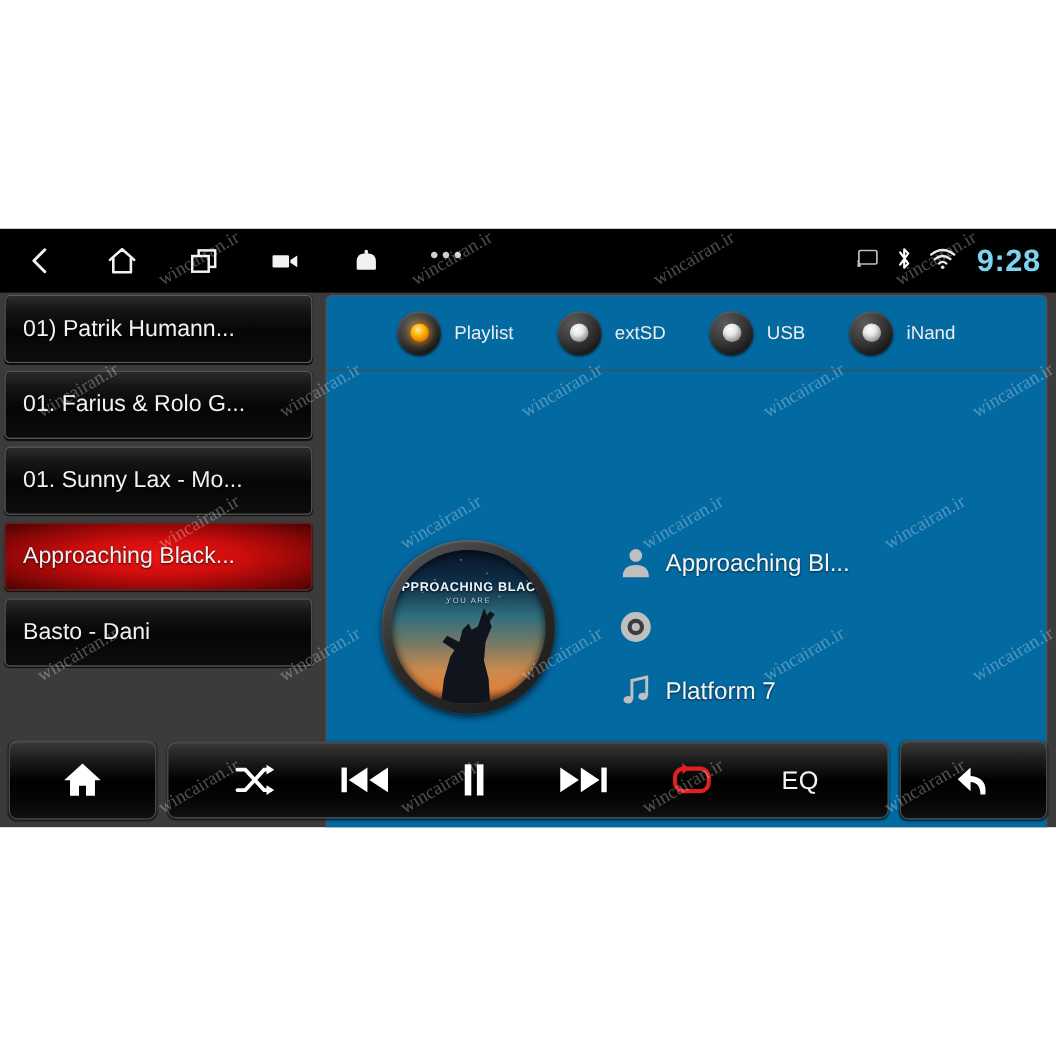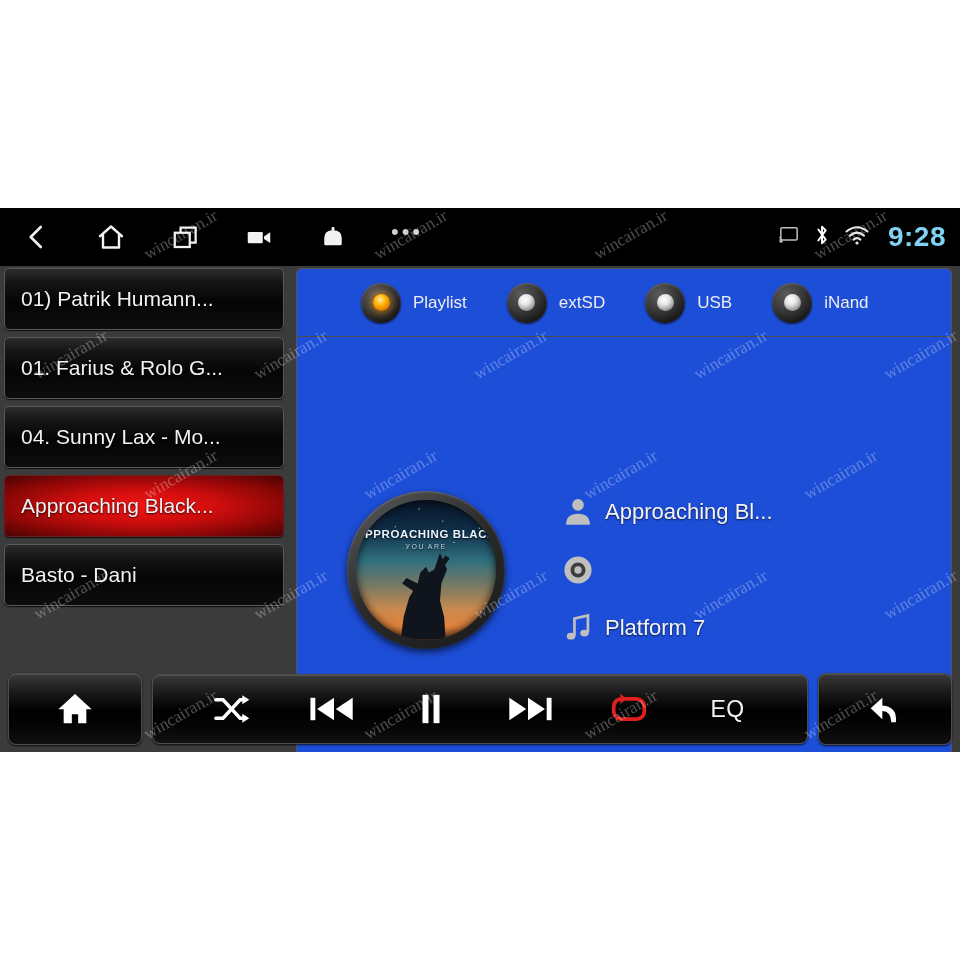--- a/index.html
+++ b/index.html
@@ -52,21 +52,21 @@
     text-shadow:0 1px 1px #000;
   }
   .pl-item.selected{
     background:radial-gradient(ellipse at 50% 50%, #f01515 0%, #cf0d0d 38%, #8c0707 72%, #4a0303 100%);
     border-color:#6a2020;
   }
   .pl-item.selected .pl-label{text-shadow:0 1px 2px rgba(0,0,0,.85);}
   
   #main{
     position:absolute;left:296px;top:60px;width:656px;height:602px;
-    background:#1d4ed8;border:1px solid #555;border-radius:6px;
+    background:#0369a1;border:1px solid #555;border-radius:6px;
     box-sizing:border-box;
   }
   
   #source-row{
     position:absolute;left:0;top:0;width:100%;height:68px;
     border-bottom:1px solid #4b4b4b;
     display:flex;align-items:center;padding-left:64px;box-sizing:border-box;
   }
   .src{display:flex;align-items:center;margin-right:40px;}
   .src .knob{
@@ -228,21 +228,21 @@
   </div>
 
   <div id="playlist">
     <div class="pl-item">
         <span class="pl-label">01) Patrik Humann...</span>
       </div>
     <div class="pl-item">
         <span class="pl-label">01. Farius &amp; Rolo G...</span>
       </div>
     <div class="pl-item">
-        <span class="pl-label">04. Sunny Lax - Mo...</span>
+        <span class="pl-label">01. Sunny Lax - Mo...</span>
       </div>
     <div class="pl-item selected">
         <span class="pl-label">Approaching Black...</span>
       </div>
     <div class="pl-item">
         <span class="pl-label">Basto - Dani</span>
       </div>
   </div>
 
   <div id="main">

